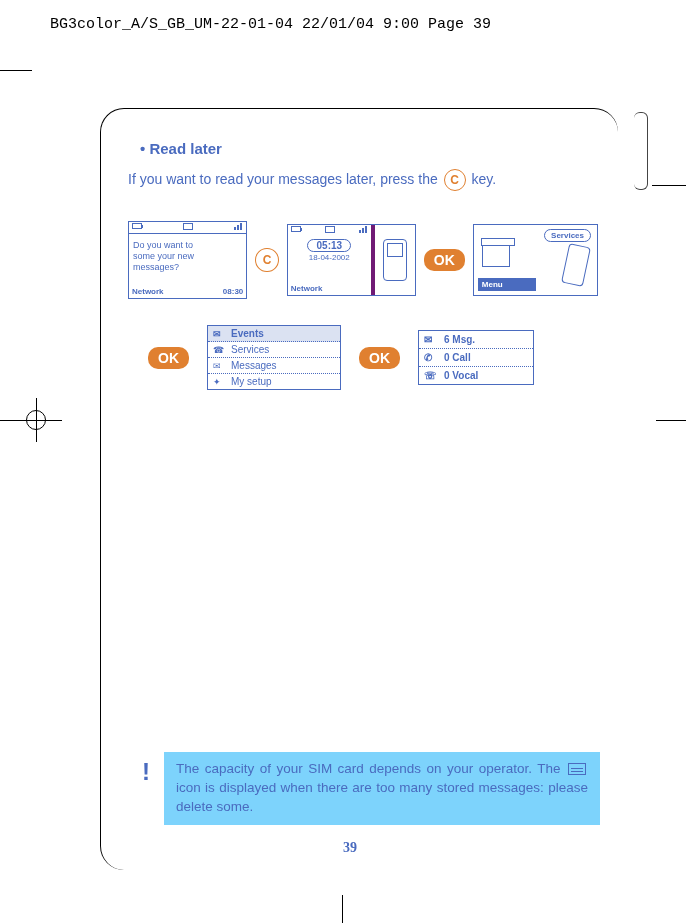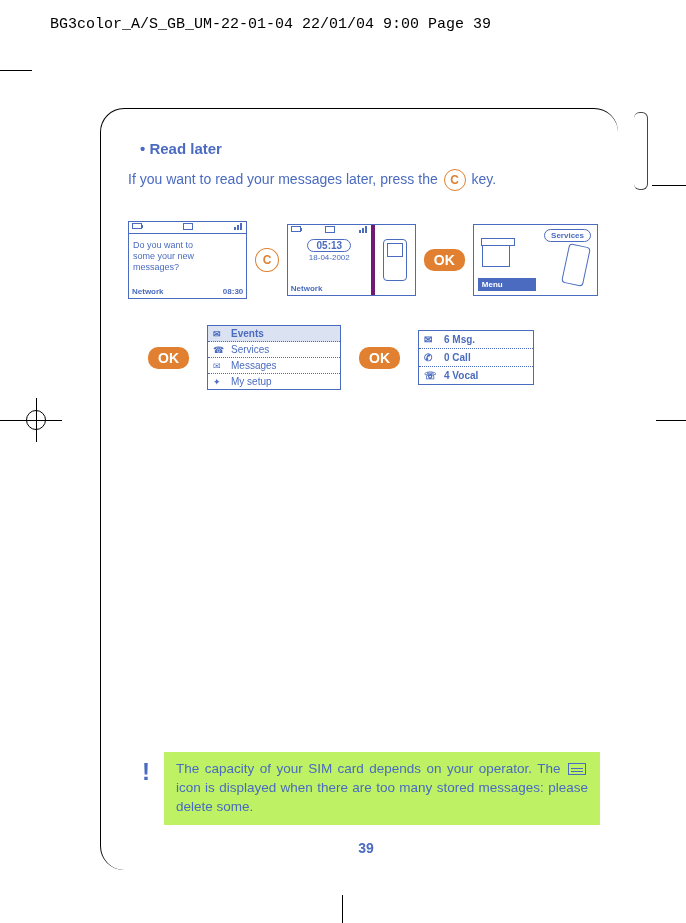--- a/index.html
+++ b/index.html
@@ -290,21 +290,21 @@
     .note-box .bang {
       width: 36px;
       color: #4a6bbf;
       font-size: 24px;
       font-weight: bold;
       text-align: center;
       padding-top: 6px;
     }
     .note-box .note-body {
       flex: 1;
-      background: #bef264;
+      background: #7dd3fc;
       color: #4a6bbf;
       font-size: 13.5px;
       line-height: 1.4;
       padding: 8px 12px;
       text-align: justify;
     }
     .note-icn {
       display: inline-block;
       width: 18px; height: 12px;
       border: 1.5px solid #4a6bbf;
@@ -312,26 +312,27 @@
       position: relative;
       margin: 0 2px;
     }
     .note-icn::after {
       content:''; position:absolute; left:2px; right:2px; top:2px; bottom:2px;
       background: repeating-linear-gradient(0deg,#4a6bbf 0 1px,transparent 1px 3px);
     }
     .page-num {
       position: absolute;
       top: 840px;
-      left: 116px;
+      left: 100px;
       width: 500px;
       text-align: center;
       color: #4a6bbf;
       font-weight: bold;
       font-size: 14px;
+      font-family: Liberation Serif, serif;
     }
     
     .reg-left-t { position:absolute; top: 420px; left: 0; width: 62px; height: 1px; background:#000; }
     .reg-left-v { position:absolute; top: 398px; left: 36px; width: 1px; height: 44px; background:#000; }
     .reg-left-c { position:absolute; top: 410px; left: 26px; width: 20px; height: 20px; border:1px solid #000; border-radius:50%; }
     .reg-right-t { position:absolute; top: 420px; right: 0; width: 30px; height: 1px; background:#000; }
     .crop-bot-v { position:absolute; bottom: 0; left: 342px; width: 1px; height: 28px; background:#000; }
     
     .sig { display:inline-block; }
     .sig span { display:inline-block; width:2px; background:#4a6bbf; margin-right:1px; }
@@ -438,21 +439,21 @@
       <div class="row">
         <span class="icn">✉</span>
         <span>6 Msg.</span>
       </div>
       <div class="row">
         <span class="icn">✆</span>
         <span>0 Call</span>
       </div>
       <div class="row">
         <span class="icn">☏</span>
-        <span>4 Vocal</span>
+        <span>0 Vocal</span>
       </div>
     </div>
   </div>
 </div>
 
 <div class="note-box">
   <div class="bang">!</div>
   <div class="note-body">
     <span>The capacity of your SIM card depends on your operator.</span>
     <span>The </span><span class="note-icn"></span><span> icon is displayed when there are too many stored</span>

